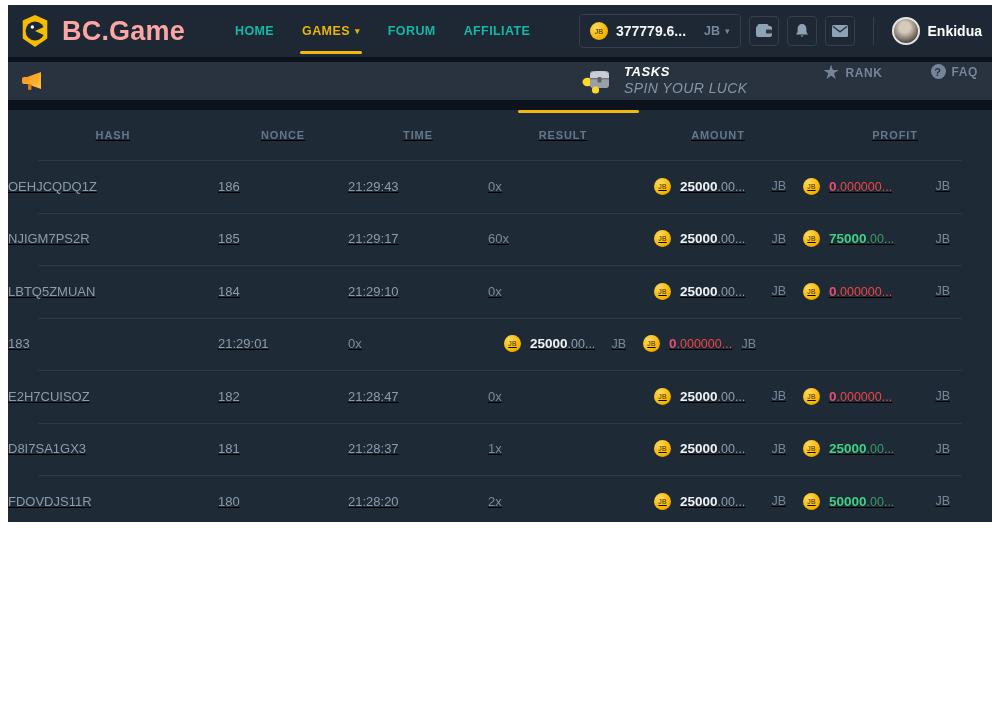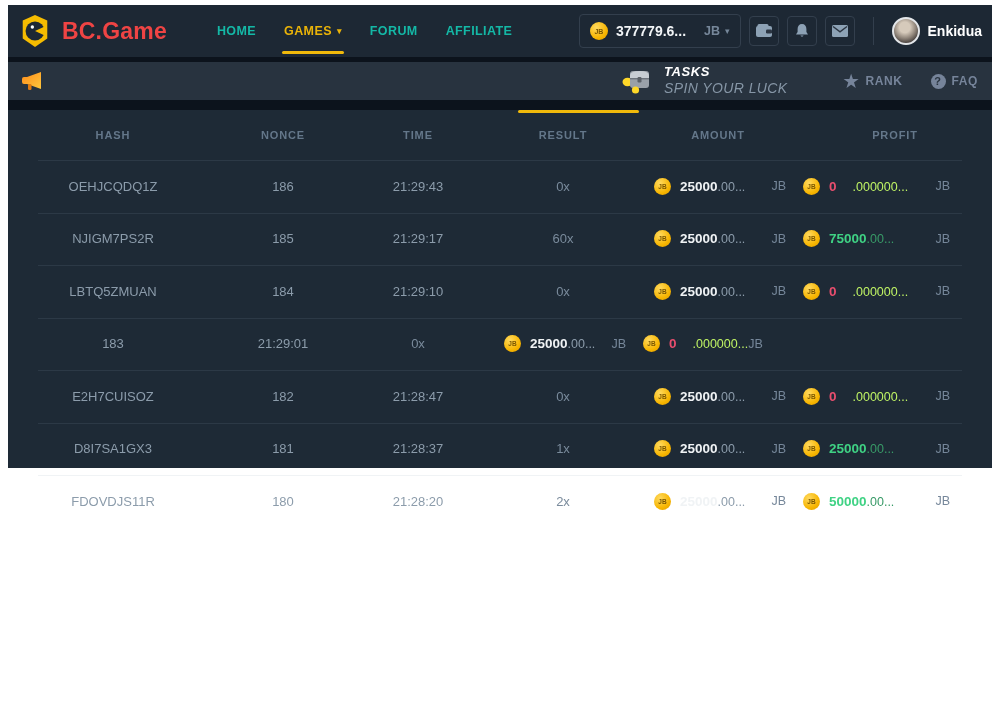--- a/index.html
+++ b/index.html
@@ -6,21 +6,21 @@
   html,body { margin:0; padding:0; }
   body {
     width:1000px; height:706px; background:#ffffff; position:relative; overflow:hidden;
     font-family:"Liberation Sans", sans-serif;
   }
   .app { position:absolute; left:8px; top:5px; width:984px; background:#0c131c; }
 
   
   .nav { height:52px; background:#1d2834; display:flex; align-items:center; padding:0 10px; }
   .brand { display:flex; align-items:center; gap:10px; cursor:pointer; }
-  .brand-name { color:#ef4444; font-size:23px; font-weight:bold; letter-spacing:.2px; }
+  .brand-name { color:#fca5a5; font-size:27px; font-weight:bold; letter-spacing:.2px; }
   .menu { display:flex; margin-left:36px; height:100%; align-items:stretch; }
   .menu-item { position:relative; display:flex; align-items:center; padding:0 14px;
     color:#14b8a6; font-size:12.5px; font-weight:bold; letter-spacing:.4px; cursor:pointer; }
   .menu-item.active { color:#eab308; }
   .menu-item.active::after { content:""; position:absolute; left:12px; right:12px; bottom:3px;
     height:3px; background:#f0b90b; border-radius:2px; }
   .caret { font-size:9px; margin-left:5px; color:inherit; }
   .caret.gray { color:#76879a; }
 
   .right-cluster { margin-left:auto; display:flex; align-items:center; gap:8px; }
@@ -40,57 +40,57 @@
     background: radial-gradient(circle at 35% 30%, #ffd95e, #f7b500 62%, #de9a00);
     color:#7a5600; font-weight:bold; flex:none; }
   .coin.c18 { width:18px; height:18px; font-size:7px; }
   .coin.c17 { width:17px; height:17px; font-size:6.5px; }
 
   
   .banner { margin-top:5px; height:38px; background:#28333f; display:flex; align-items:center; padding:0 14px 0 12px; }
   .welcome { margin-left:12px; display:flex; align-items:baseline; gap:6px;
     font-size:11.5px; font-weight:bold; color:#eef2f6; letter-spacing:.4px; }
   .welcome .uname { color:#f0b90b; font-size:14.5px; cursor:pointer; }
-  .banner-right { margin-left:auto; display:flex; align-items:center; }
+  .banner-right { margin-left:auto; display:flex; align-items:flex-start;gap:20px; }
   .tasks { display:flex; align-items:center; gap:10px; margin-right:56px; cursor:pointer; }
   .tasks-text { display:flex; flex-direction:column; line-height:1.25; }
   .tasks-title { color:#ffffff; font-weight:bold; font-style:italic; font-size:13px; letter-spacing:.6px; }
   .tasks-sub { color:#8696a6; font-style:italic; font-size:14px; letter-spacing:.4px; }
   .banner-link { display:flex; align-items:center; gap:6px; color:#76849a;
     font-size:12px; font-weight:bold; letter-spacing:.6px; cursor:pointer; }
   .banner-link + .banner-link { margin-left:28px; }
   .star-glyph { font-size:17px; color:#76849a; line-height:1; }
   .faq-circle { width:15px; height:15px; border-radius:50%; background:#76849a; color:#28333f;
     font-size:11px; font-weight:bold; display:inline-flex; align-items:center; justify-content:center; }
 
   
-  .panel { margin-top:10px; height:358px; background:#1e2a36; position:relative; }
+  .panel { margin-top:10px; height:412px; background:#1e2a36; position:relative;text-decoration:underline; }
   .tab-indicator { position:absolute; top:0; left:510px; width:121px; height:3px;
     background:#f0b90b; border-radius:2px; }
   .grid-cols { display:grid; grid-template-columns:210px 130px 140px 150px 160px 194px; }
   .thead { height:50px; align-items:center; }
   .th { text-align:center; color:#64778a; font-size:11px; font-weight:bold; letter-spacing:.9px; }
   .tr { height:52.5px; align-items:center; position:relative; }
   .tr::before { content:""; position:absolute; top:0; left:30px; right:30px; height:1px;
     background:rgba(141,162,181,.13); }
-  .td { text-align:center; color:#8c9cab; font-size:13px; }
+  .td { color:#8c9cab; font-size:13px; }
   .td.result { color:#7a8b9c; }
   .cell-money { display:flex; align-items:center; text-align:left; }
   .cell-money.amount { padding-left:16px; }
   .cell-money.profit { padding-left:5px; }
   .money-val { margin-left:9px; white-space:nowrap; }
   .amt-main { color:#f0f3f5; font-weight:bold; font-size:13.5px; }
   .amt-frac { color:#8c9cab; font-size:12.5px; }
   .cur-label { margin-left:auto; color:#76879a; font-size:12.5px; }
   .amount .cur-label { margin-right:12px; }
   .profit .cur-label { margin-right:42px; }
   .p-main { font-weight:bold; font-size:13.5px; }
   .p-frac { font-size:12.5px; }
   .pos .p-main { color:#3fd284; } .pos .p-frac { color:#389a67; }
-  .neg .p-main { color:#e94e6e; } .neg .p-frac { color:#bef264;margin-left:16px; }
+  .neg .p-main { color:#e94e6e; } .neg .p-frac { color:#ef4444; }
 </style>
 </head>
 <body>
 
 <div class="app">
 
   <div class="nav">
     <div class="brand">
       <svg width="34" height="34" viewBox="0 0 36 36">
         <path d="M18 1 L31 7 V26 L18 35 L5 26 V7 Z" fill="#f5bc00"></path>

